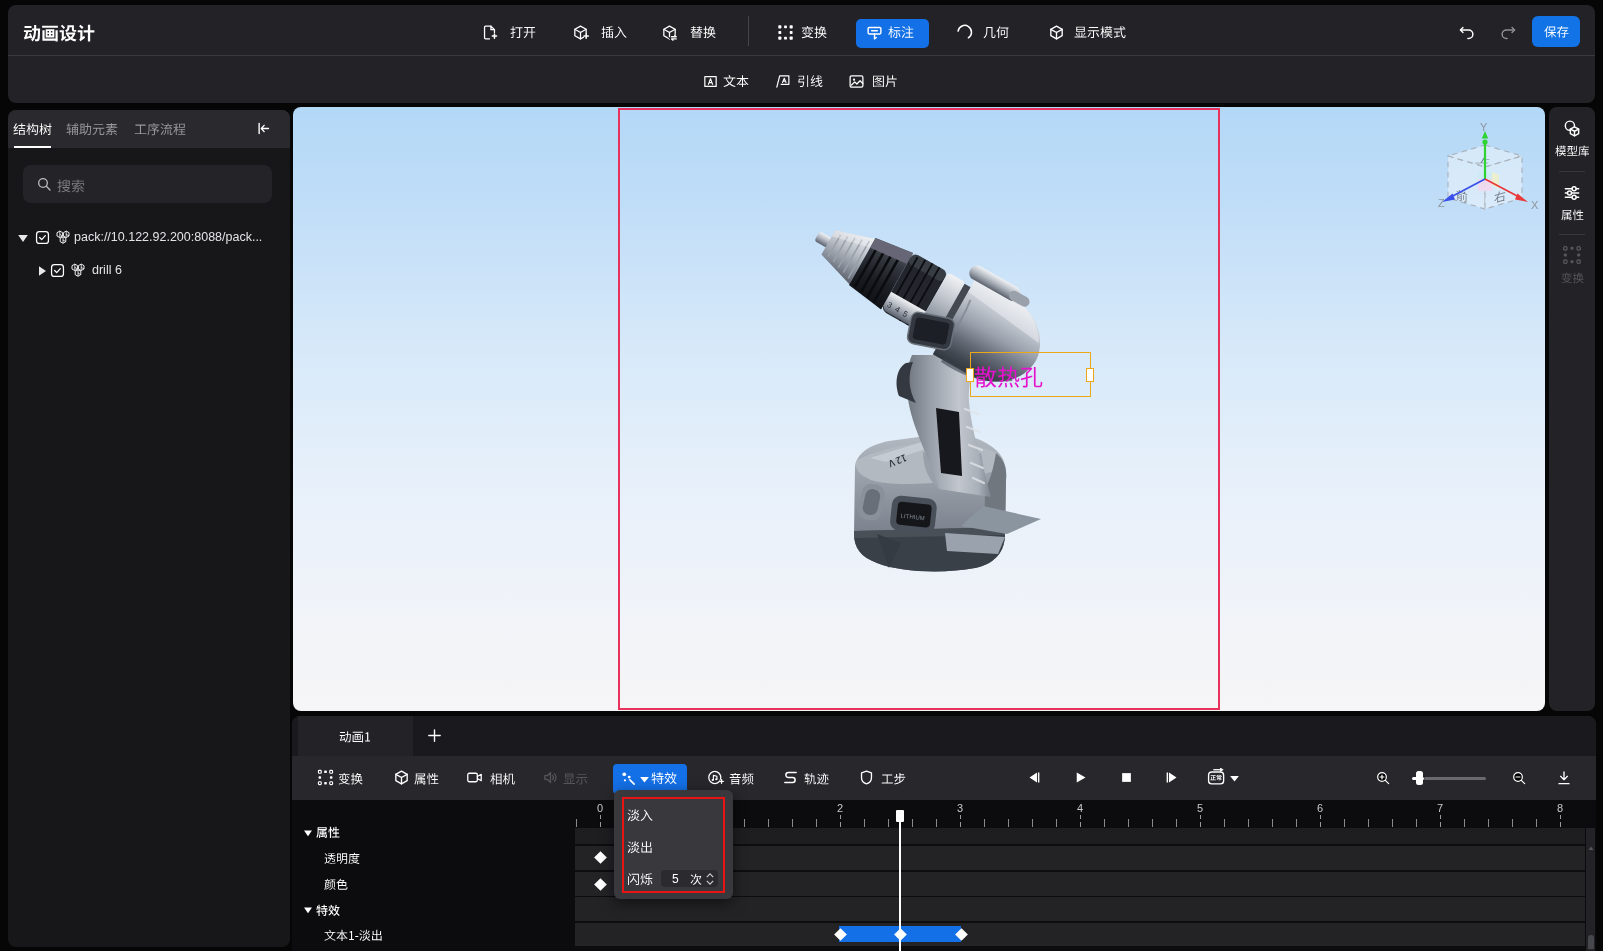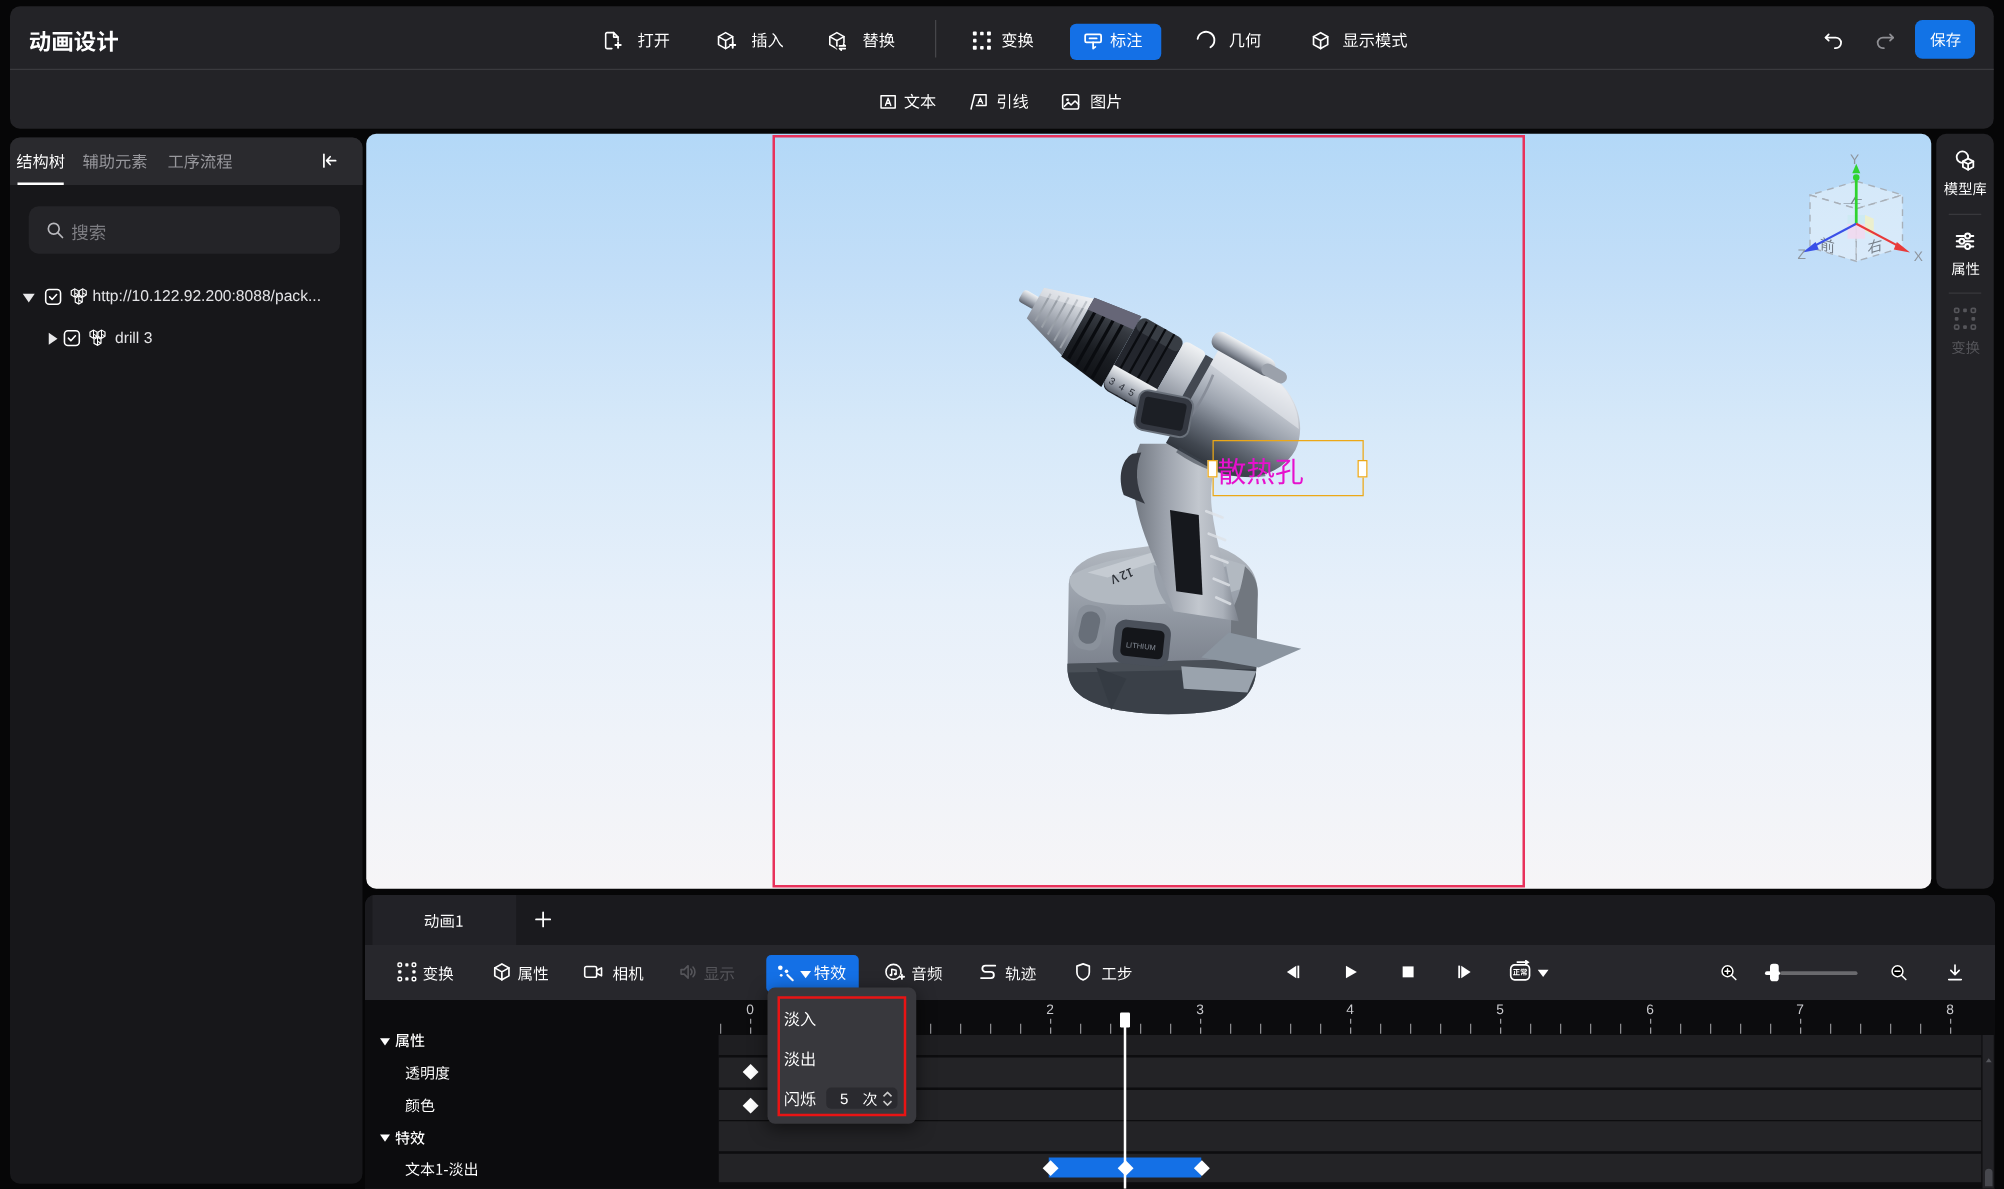--- a/index.html
+++ b/index.html
@@ -176,21 +176,21 @@
 <div class="abs" style="left:47px;top:119px">
       <svg width="16" height="16" viewBox="0 0 24 24">
         <polygon points="11.4,10.4 7.2,12.9 3.0,10.5 3.0,5.6 7.2,3.1 11.4,5.5" stroke="#ffffff" stroke-width="1.4" fill="#17171a"></polygon>
         <path d="M7.2 8 L7.2 3.1 M7.2 8 L11.4 10.4 M7.2 8 L7.2 12.9" stroke="#ffffff" stroke-width="1.2" fill="none"></path>
         <polygon points="21.0,10.4 16.8,12.9 12.6,10.5 12.6,5.6 16.8,3.1 21.0,5.5" stroke="#ffffff" stroke-width="1.4" fill="#17171a"></polygon>
         <path d="M16.8 8 L16.8 3.1 M16.8 8 L21.0 10.4 M16.8 8 L16.8 12.9" stroke="#ffffff" stroke-width="1.2" fill="none"></path>
         <polygon points="16.2,18.9 12.0,21.4 7.8,19.0 7.8,14.1 12.0,11.6 16.2,14.0" stroke="#ffffff" stroke-width="1.4" fill="#17171a"></polygon>
         <path d="M12 16.5 L12.0 11.6 M12 16.5 L16.2 18.9 M12 16.5 L12 21.4" stroke="#ffffff" stroke-width="1.2" fill="none"></path>
       </svg>
     </div>
-<div class="abs flex" style="left:66px;top:118px;height:18px;color:#e3e3e6;font-size:12.5px">http://10.122.92.200:8088/pack...</div>
+<div class="abs flex" style="left:66px;top:118px;height:18px;color:#e3e3e6;font-size:12.5px">pack://10.122.92.200:8088/pack...</div>
 <div class="abs" style="left:28px;top:155px">
       <svg width="12" height="12" viewBox="0 0 12 12">
         <path d="M3 1.2v9.6L10 6z" fill="#e8e8ea"></path>
       </svg>
     </div>
 <div class="abs" style="left:42px;top:153px">
       <svg width="15" height="15" viewBox="0 0 24 24" fill="none">
         <rect x="2.5" y="2.5" width="19" height="19" rx="4.5" stroke="#ffffff" stroke-width="2" stroke-linecap="round" stroke-linejoin="round"></rect>
         <path d="M7.5 12l3.2 3.4L16.5 9" stroke="#ffffff" stroke-width="2" stroke-linecap="round" stroke-linejoin="round"></path>
       </svg>
@@ -198,21 +198,21 @@
 <div class="abs" style="left:62px;top:152px">
       <svg width="16" height="16" viewBox="0 0 24 24">
         <polygon points="11.4,10.4 7.2,12.9 3.0,10.5 3.0,5.6 7.2,3.1 11.4,5.5" stroke="#ffffff" stroke-width="1.4" fill="#17171a"></polygon>
         <path d="M7.2 8 L7.2 3.1 M7.2 8 L11.4 10.4 M7.2 8 L7.2 12.9" stroke="#ffffff" stroke-width="1.2" fill="none"></path>
         <polygon points="21.0,10.4 16.8,12.9 12.6,10.5 12.6,5.6 16.8,3.1 21.0,5.5" stroke="#ffffff" stroke-width="1.4" fill="#17171a"></polygon>
         <path d="M16.8 8 L16.8 3.1 M16.8 8 L21.0 10.4 M16.8 8 L16.8 12.9" stroke="#ffffff" stroke-width="1.2" fill="none"></path>
         <polygon points="16.2,18.9 12.0,21.4 7.8,19.0 7.8,14.1 12.0,11.6 16.2,14.0" stroke="#ffffff" stroke-width="1.4" fill="#17171a"></polygon>
         <path d="M12 16.5 L12.0 11.6 M12 16.5 L16.2 18.9 M12 16.5 L12 21.4" stroke="#ffffff" stroke-width="1.2" fill="none"></path>
       </svg>
     </div>
-<div class="abs flex" style="left:84px;top:151px;height:18px;color:#e3e3e6;font-size:12.5px">drill 3</div>
+<div class="abs flex" style="left:84px;top:151px;height:18px;color:#e3e3e6;font-size:12.5px">drill 6</div>
 </div>
 <div class="abs" style="left:293px;top:107px;width:1252px;height:604px;border-radius:8px;overflow:hidden;background:linear-gradient(180deg,#b3d8f7 0%,#c2def8 18%,#d7e9f9 40%,#e7f0fa 62%,#eff3f9 80%,#f6f5f7 100%)">
 <div class="abs" style="left:325px;top:1px;width:602px;height:602px;border:2.5px solid #e8315b"></div>
 <svg class="abs" style="left:0;top:0" width="1252" height="604" viewBox="0 0 1252 604">
 <defs>
 <linearGradient id="gBody" x1="0" y1="0" x2="0" y2="1">
  <stop offset="0" stop-color="#eceef1"></stop>
           <stop offset=".22" stop-color="#c6cbd3"></stop>
  <stop offset=".48" stop-color="#99a0ab"></stop>
           <stop offset=".7" stop-color="#646b76"></stop>

